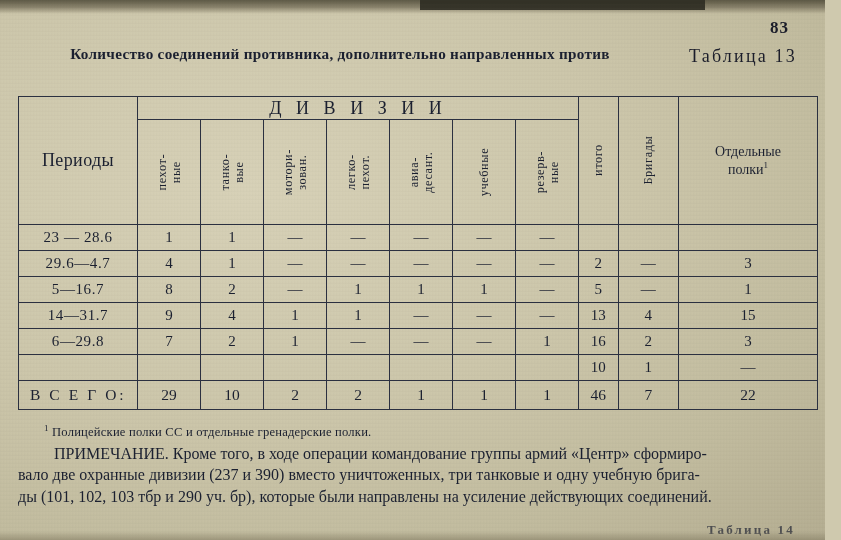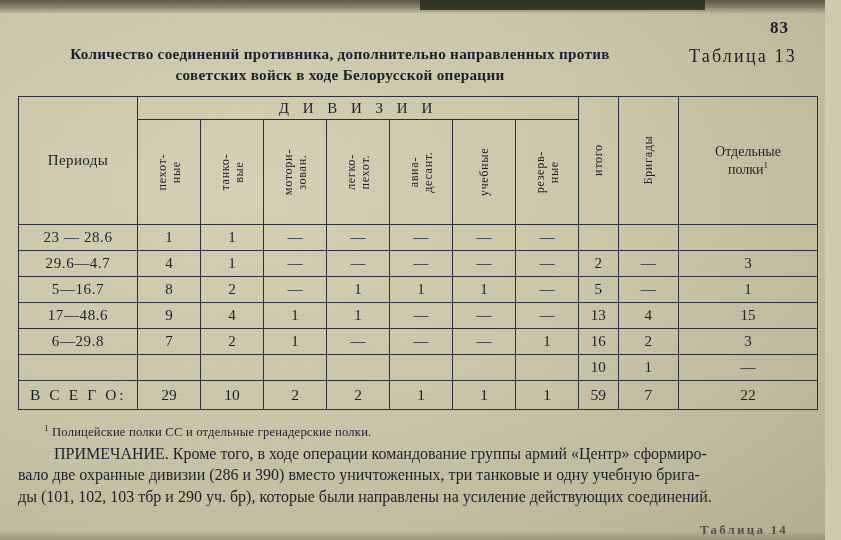--- a/index.html
+++ b/index.html
@@ -94,28 +94,28 @@
     border: 1.4px solid #2b3040;
     padding: 0;
     text-align: center;
     vertical-align: middle;
     font-weight: normal;
   }
   .outer-left { border-left-width: 2.2px; }
   .outer-right { border-right-width: 2.2px; }
 
   .divhead {
-    font-size: 15px;
+    font-size: 18px;
     letter-spacing: 5px;
     font-weight: bold;
     height: 22px;
     padding-bottom: 2px;
   }
   .periods-cell {
-    font-size: 15px;
+    font-size: 18px;
     font-weight: bold;
     letter-spacing: 0.4px;
     width: 118px;
     margin-top: 12px;
   }
   .vhead {
     height: 104px;
     font-size: 12.3px;
     font-weight: bold;
     letter-spacing: 0.6px;
@@ -177,21 +177,21 @@
     top: 443px;
     width: 800px;
     font-size: 16px;
     line-height: 1.33;
     text-align: justify;
     color: #1b2030;
   }
   .note .firstline { text-indent: 36px; }
   .nextlabel {
     position: absolute;
-    right: 37px;
+    right: 30px;
     bottom: 2px;
     font-size: 13px;
     font-weight: bold;
     letter-spacing: 2.2px;
     color: #2a2d3a;
     opacity: 0.75;
   }
   .blur {
     filter: blur(0.25px);
   }
@@ -204,21 +204,20 @@
   <div class="topedge"></div>
   <div class="topedge2"></div>
   <div class="grain"></div>
 
   <div class="pageno">83</div>
   <div class="tablelabel">Таблица 13</div>
 
   <div class="heading">
     <span>Количество соединений противника, дополнительно направленных против</span>
     <br>
-    <span>советских войск в ходе Белорусской операции</span>
   </div>
 
   <table class="main blur">
     <tbody>
         <tr>
       <td class="periods-cell outer-left" rowspan="2">Периоды</td>
       <td class="divhead" colspan="7">Д И В И З И И</td>
       <td rowspan="2" class="vhead">
         <span class="rot">
           <span>итого</span>
@@ -311,21 +310,21 @@
       <td>—</td>
       <td>1</td>
       <td>1</td>
       <td>1</td>
       <td>—</td>
       <td>5</td>
       <td>—</td>
       <td class="outer-right">1</td>
     </tr>
     <tr class="datarow">
-      <td class="rowlabel outer-left">17—48.6</td>
+      <td class="rowlabel outer-left">14—31.7</td>
       <td>9</td>
       <td>4</td>
       <td>1</td>
       <td>1</td>
       <td>—</td>
       <td>—</td>
       <td>—</td>
       <td>13</td>
       <td>4</td>
       <td class="outer-right">15</td>
@@ -359,36 +358,36 @@
 
     <tr class="totalrow thickbottom">
       <td class="rowlabel outer-left">В С Е Г О:</td>
       <td>29</td>
       <td>10</td>
       <td>2</td>
       <td>2</td>
       <td>1</td>
       <td>1</td>
       <td>1</td>
-      <td>59</td>
+      <td>46</td>
       <td>7</td>
       <td class="outer-right">22</td>
     </tr>
   </tbody>
     </table>
 
   <div class="footnote blur">
     <span class="sup">1</span>
     <span>Полицейские полки СС и отдельные  гренадерские полки.</span>
   </div>
 
   <div class="note blur">
     <div class="firstline">
       <span>ПРИМЕЧАНИЕ.</span>
       <span>Кроме того, в ходе операции командование группы армий «Центр» сформиро-</span>
     </div>
-    <div>вало две охранные дивизии (286 и 390) вместо уничтоженных, три танковые и одну учебную брига-</div>
+    <div>вало две охранные дивизии (237 и 390) вместо уничтоженных, три танковые и одну учебную брига-</div>
     <div>ды (101, 102, 103 тбр  и 290 уч. бр), которые были направлены на усиление действующих соединений.</div>
   </div>
 
   <div class="nextlabel">Таблица 14</div>
   <div class="bottomedge"></div>
 </div>
 
 </body></html>

